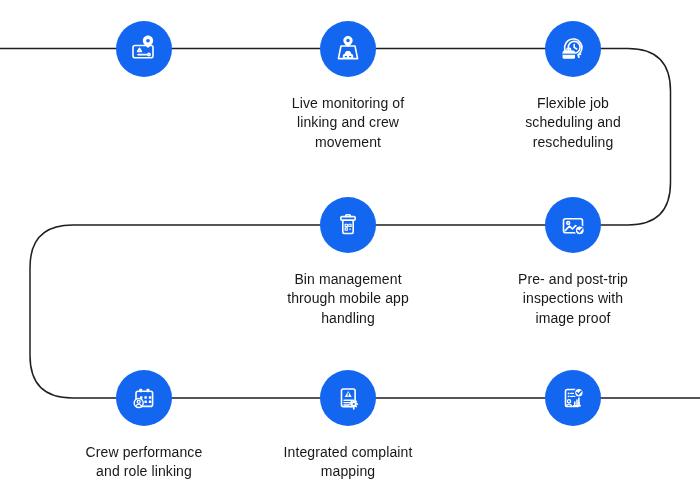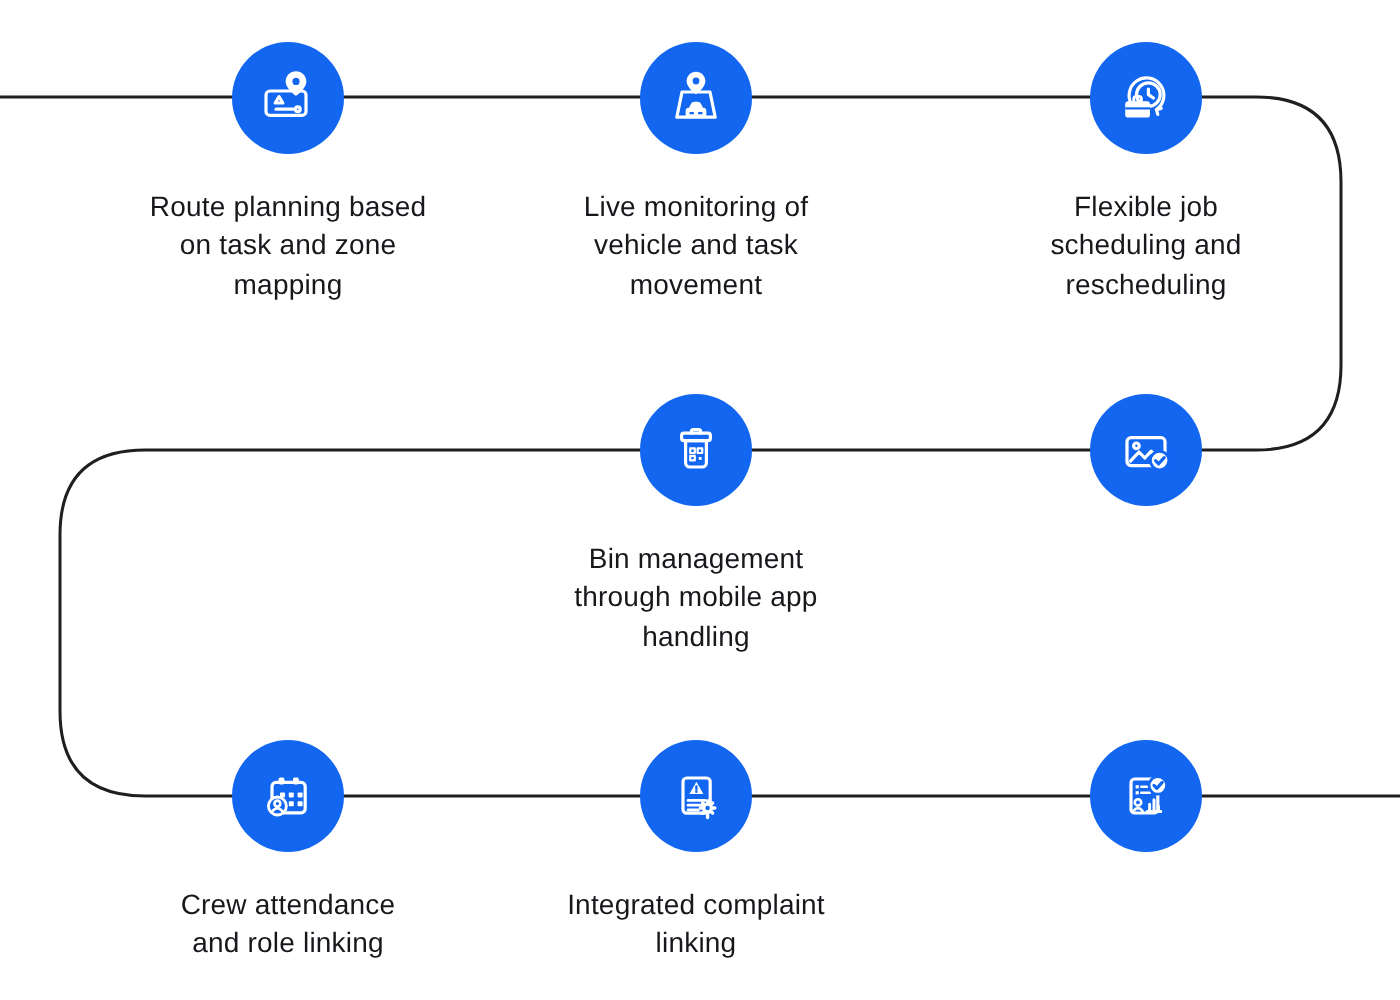--- a/index.html
+++ b/index.html
@@ -37,39 +37,36 @@
         <g fill="none" stroke="#fff" stroke-width="1.6" stroke-linecap="round" stroke-linejoin="round">
           <rect x="5" y="12.5" width="20" height="12.2" rx="2"></rect>
           <path d="M9.6 18.5 l1.9 -3.2 1.9 3.2 z"></path>
           <path d="M10 21.6 h8.6"></path>
           <circle cx="20.9" cy="21.6" r="1.2"></circle>
         </g>
         <path d="M20 2.6 c2.9 0 5.2 2.3 5.2 5.2 c0 3.6 -5.2 7.2 -5.2 7.2 s-5.2 -3.6 -5.2 -7.2 c0 -2.9 2.3 -5.2 5.2 -5.2 z" fill="#fff"></path>
         <circle cx="20" cy="7.7" r="1.8" fill="#1266F0"></circle>
       </svg>
     </div>
-    <div class="label">Route planning based
-on task and zone
-mapping</div>
   </div>
 
   <div class="item c2 r1">
     <div class="bubble">
       <svg width="32" height="32" viewBox="0 0 32 32">
         <g fill="none" stroke="#fff" stroke-width="1.6" stroke-linecap="round" stroke-linejoin="round">
           <path d="M9 13 h14 l2.6 12.6 h-19.2 z"></path>
         </g>
         <path d="M12.1 25.6 q-1.3 0 -1.3 -1.3 v-1.7 q0 -1.7 1.7 -1.7 l1 -2 q0.5 -1 1.6 -1 h1.8 q1.1 0 1.6 1 l1 2 q1.7 0 1.7 1.7 v1.7 q0 1.3 -1.3 1.3 z" fill="#fff"></path>
         <path d="M13.2 23.6 h1.3 M17.5 23.6 h1.3" stroke="#1266F0" stroke-width="1.1" stroke-linecap="round"></path>
         <path d="M16 2.9 c2.6 0 4.7 2.1 4.7 4.7 c0 3.2 -4.7 6.5 -4.7 6.5 s-4.7 -3.3 -4.7 -6.5 c0 -2.6 2.1 -4.7 4.7 -4.7 z" fill="#fff"></path>
         <circle cx="16" cy="7.5" r="1.7" fill="#1266F0"></circle>
       </svg>
     </div>
     <div class="label">Live monitoring of
-vehicle and task
+linking and crew
 movement</div>
   </div>
 
   <div class="item c3 r1">
     <div class="bubble">
       <svg width="32" height="32" viewBox="0 0 32 32">
         <g fill="none" stroke="#fff" stroke-width="1.6" stroke-linecap="round" stroke-linejoin="round">
           <path d="M9.1 19.6 a8.7 8.7 0 1 1 12.1 2.2"></path>
           <path d="M21.9 24.2 l-0.7 -2.4 2.4 -0.6"></path>
           <circle cx="17.2" cy="14.3" r="5.9"></circle>
@@ -112,20 +109,23 @@
       <svg width="32" height="32" viewBox="0 0 32 32">
         <g fill="none" stroke="#fff" stroke-width="1.6" stroke-linecap="round" stroke-linejoin="round">
           <rect x="6.5" y="9.8" width="19" height="14" rx="2"></rect>
           <circle cx="11.2" cy="13.9" r="1.4"></circle>
           <path d="M8.2 21.6 l4.3 -4.6 2.9 3 3.2 -3.4 4.4 4.6"></path>
         </g>
         <circle cx="22.8" cy="21.3" r="4.6" fill="#fff" stroke="#1266F0" stroke-width="1.4"></circle>
         <path d="M20.8 21.3 l1.5 1.6 2.8 -3.1" fill="none" stroke="#1266F0" stroke-width="1.6" stroke-linecap="round" stroke-linejoin="round"></path>
       </svg>
     </div>
+    <div class="label">Pre- and post-trip
+inspections with
+image proof</div>
   </div>
 
   <div class="item c1 r3">
     <div class="bubble">
       <svg width="32" height="32" viewBox="0 0 32 32">
         <g fill="none" stroke="#fff" stroke-width="1.6" stroke-linejoin="round">
           <rect x="8" y="9.2" width="16.6" height="15.2" rx="2"></rect>
         </g>
         <rect x="11.3" y="6.8" width="2.9" height="3.4" rx="0.8" fill="#fff"></rect>
         <rect x="18.5" y="6.8" width="2.9" height="3.4" rx="0.8" fill="#fff"></rect>
@@ -134,21 +134,21 @@
           <rect x="16.4" y="14.2" width="2.5" height="2.5" rx="0.4"></rect>
           <rect x="20.8" y="14.2" width="2.5" height="2.5" rx="0.4"></rect>
           <rect x="16.4" y="18.6" width="2.5" height="2.5" rx="0.4"></rect>
           <rect x="20.8" y="18.6" width="2.5" height="2.5" rx="0.4"></rect>
         </g>
         <circle cx="10.7" cy="21" r="4.5" fill="#1266F0" stroke="#fff" stroke-width="1.4"></circle>
         <circle cx="10.7" cy="19.8" r="1.5" fill="none" stroke="#fff" stroke-width="1.3"></circle>
         <path d="M8.1 23.7 q2.6 -3.2 5.2 0" fill="none" stroke="#fff" stroke-width="1.3" stroke-linecap="round"></path>
       </svg>
     </div>
-    <div class="label">Crew attendance
+    <div class="label">Crew performance
 and role linking</div>
   </div>
 
   <div class="item c2 r3">
     <div class="bubble">
       <svg width="32" height="32" viewBox="0 0 32 32">
         <g fill="none" stroke="#fff" stroke-width="1.6" stroke-linecap="round" stroke-linejoin="round">
           <rect x="9.5" y="7" width="13.6" height="17.6" rx="1.8"></rect>
           <path d="M12 18.2 h8.5 M12 20.6 h8.5 M12 23 h5.2" stroke-width="1.4"></path>
         </g>
@@ -156,21 +156,21 @@
         <path d="M16.2 11.2 v1.6" stroke="#1266F0" stroke-width="1.2" stroke-linecap="round"></path>
         <circle cx="16.2" cy="13.9" r="0.65" fill="#1266F0"></circle>
         <g stroke="#fff" stroke-width="1.7" stroke-linecap="round">
           <path d="M21.8 18.4 v1.2 M21.8 25.6 v1.2 M25.4 22 h-1.2 M19.4 22 h-1.2 M24.3 19.5 l-0.9 0.9 M20.2 23.6 l-0.9 0.9 M24.3 24.5 l-0.9 -0.9 M20.2 20.4 l-0.9 -0.9"></path>
         </g>
         <circle cx="21.8" cy="22" r="2.7" fill="#fff"></circle>
         <circle cx="21.8" cy="22" r="1.1" fill="#1266F0"></circle>
       </svg>
     </div>
     <div class="label">Integrated complaint
-linking</div>
+mapping</div>
   </div>
 
   <div class="item c3 r3">
     <div class="bubble">
       <svg width="32" height="32" viewBox="0 0 32 32">
         <g fill="none" stroke="#fff" stroke-width="1.6" stroke-linecap="round" stroke-linejoin="round">
           <rect x="8.5" y="7.5" width="13.4" height="17" rx="1.8"></rect>
         </g>
         <g fill="#fff">
           <rect x="10.8" y="10.6" width="1.6" height="1.6"></rect>

